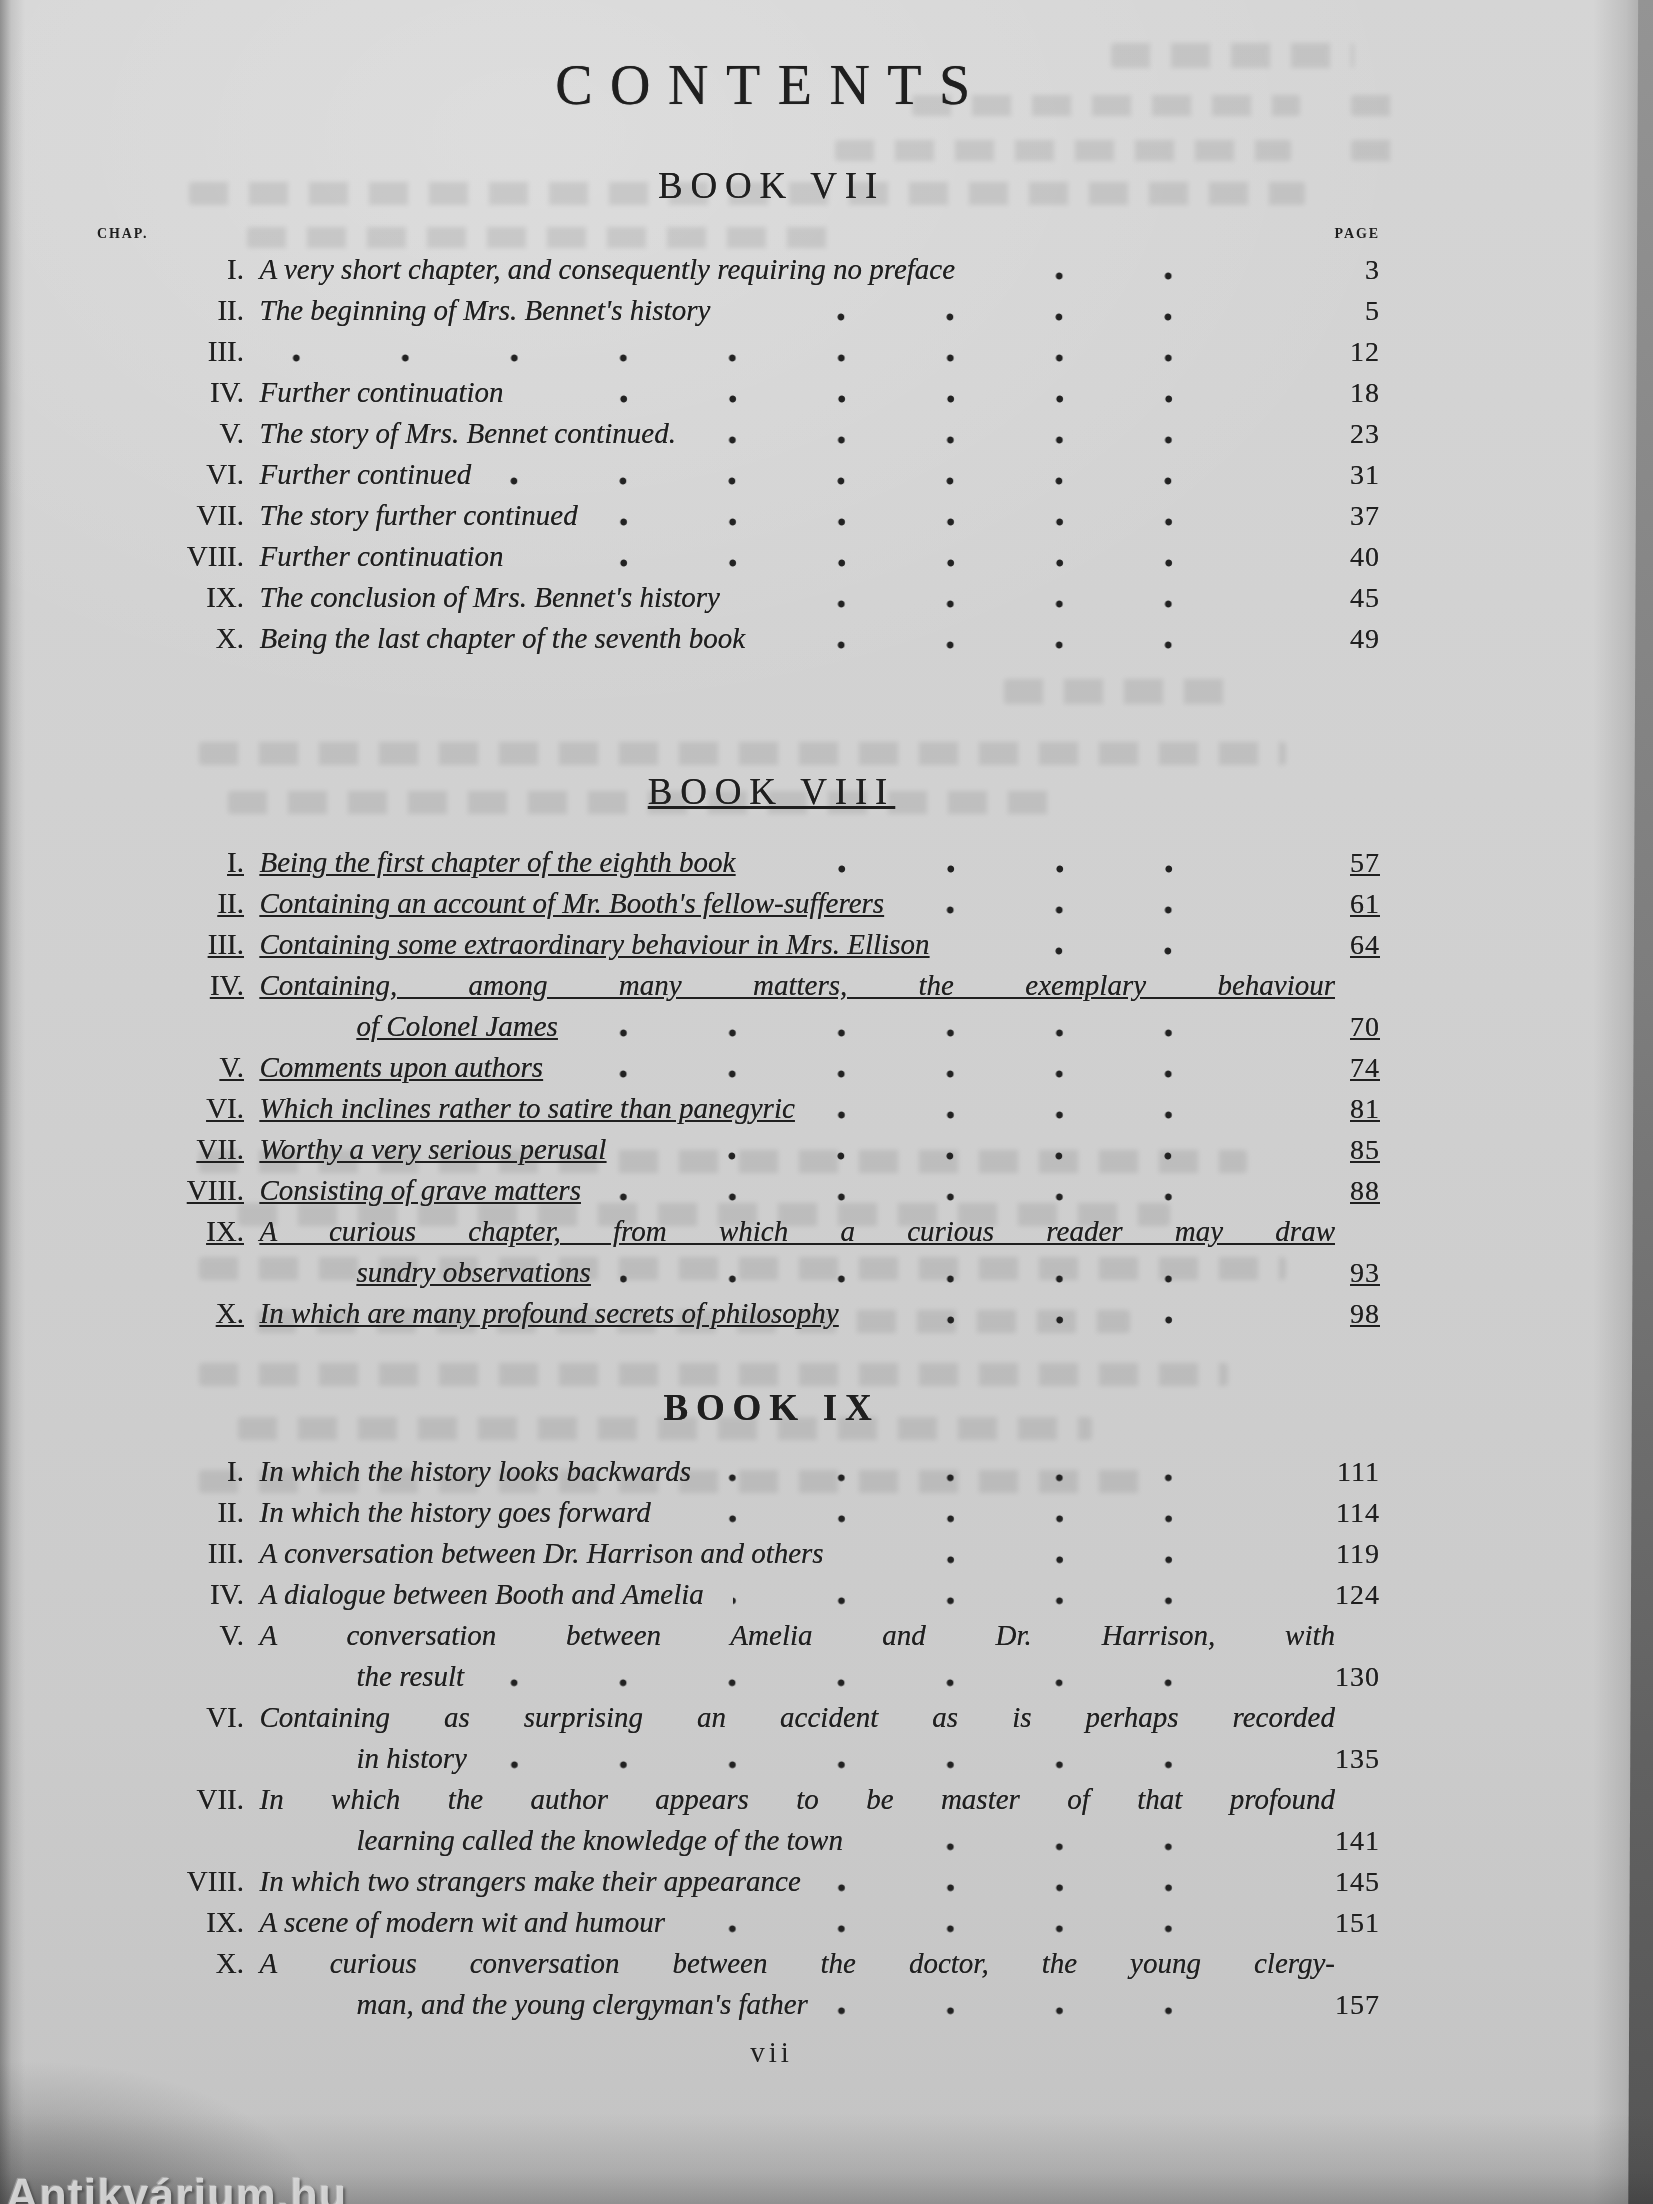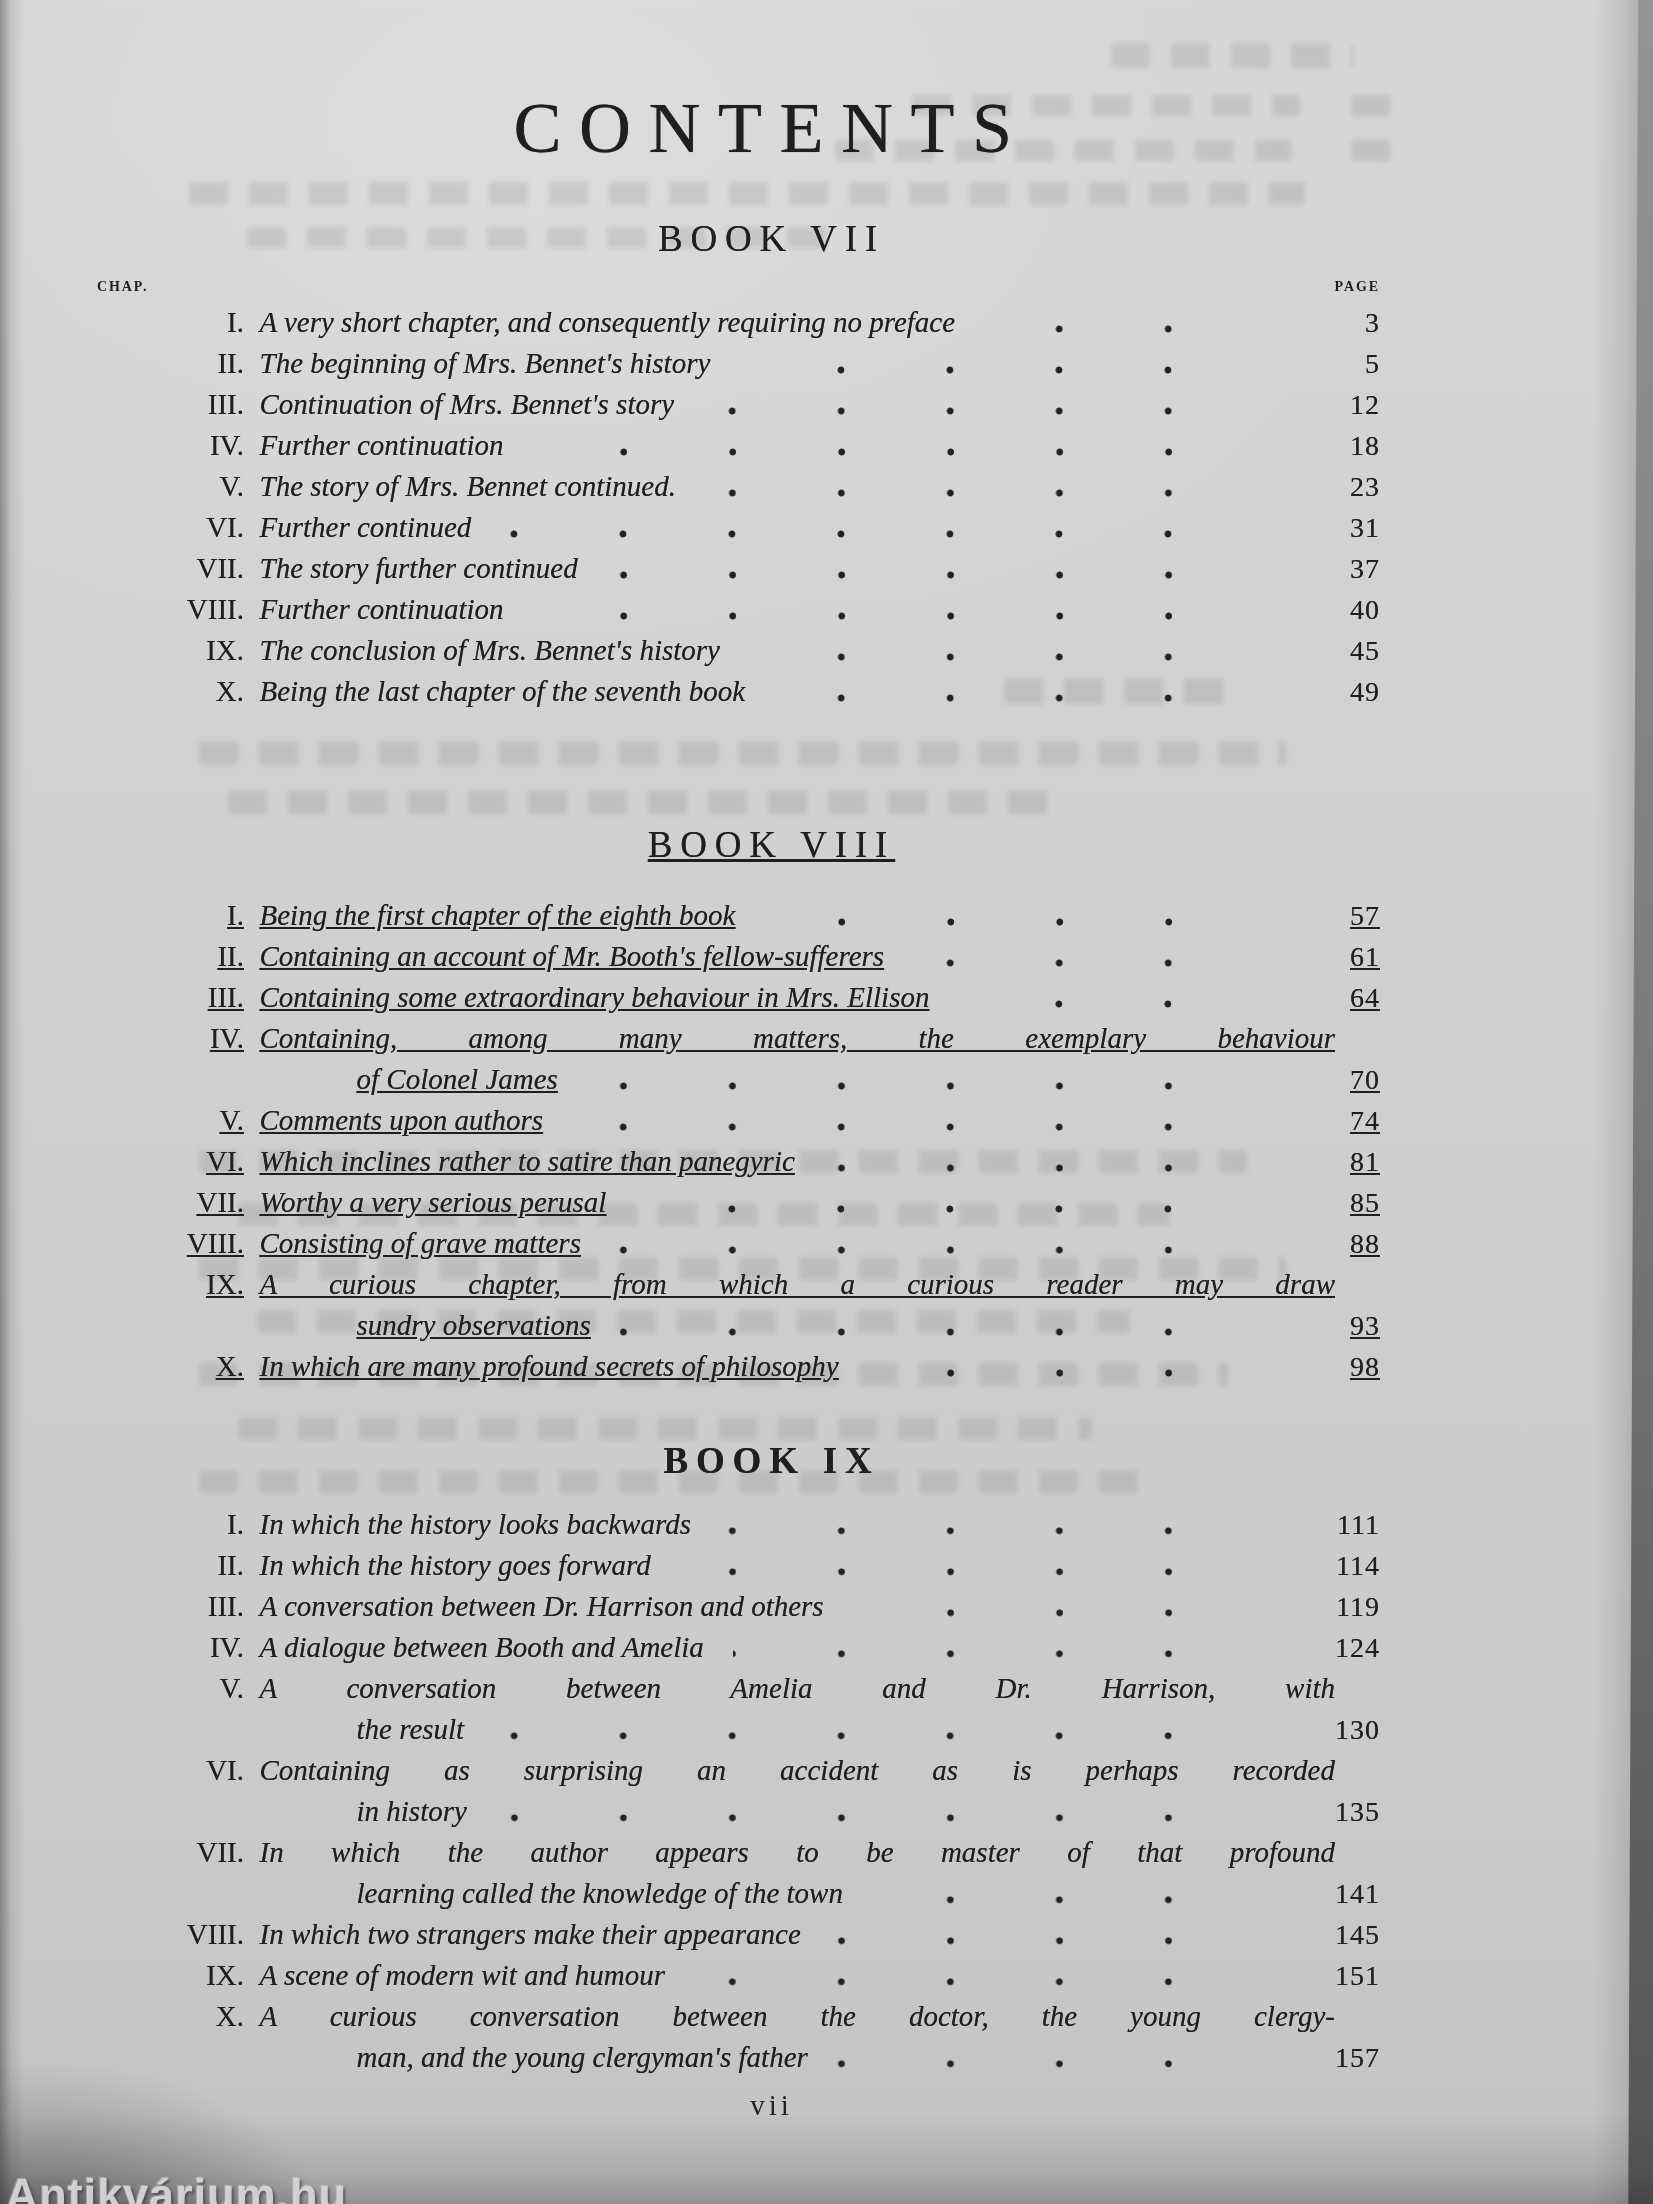--- a/index.html
+++ b/index.html
@@ -25,21 +25,21 @@
     background:radial-gradient(417px 243px at 6% 110%,rgba(30,30,30,0.45),rgba(30,30,30,0) 72%);}
   .watermark{position:absolute;left:5.8px;bottom:-15.5px;
     font-family:"Liberation Sans","DejaVu Sans",sans-serif;font-weight:700;font-size:45px;letter-spacing:1px;
     color:rgba(216,216,216,0.92);
     text-shadow:1.9px 1.9px 2.9px rgba(55,55,55,0.65),-1px -1px 1px rgba(255,255,255,0.35);}
   
   .sm{position:absolute;filter:blur(2.5px);opacity:0.13;border-radius:3.9px;pointer-events:none;
     background:repeating-linear-gradient(90deg,#4c4c4c 0 39px,rgba(0,0,0,0) 39px 60px);}
   
   .toc{position:absolute;left:97px;top:0;width:1283px;}
-  .contents-title{padding-top:87px;text-align:center;font-size:72px;letter-spacing:17.5px;
+  .contents-title{padding-top:53px;text-align:center;font-size:56px;letter-spacing:17.5px;
     transform:translateX(33px);text-shadow:0 0 0.7px rgba(25,25,25,0.8);}
   .book-heading{text-align:center;font-size:37px;letter-spacing:7.8px;transform:translateX(33px);
     text-shadow:0 0 0.6px rgba(25,25,25,0.8);}
   .book-1{margin-top:47px;}
   .book-2{margin-top:111px;text-decoration:underline;}
   .book-2 .book-heading{margin-bottom:29px;}
   .book-3{margin-top:52px;}
   .book-3 .book-heading{margin-bottom:21.3px;font-weight:bold;}
   .labels{display:flex;justify-content:space-between;align-items:baseline;
     font-size:14px;font-weight:700;letter-spacing:1.9px;line-height:29px;margin:11.6px 0 1.9px;font-family:Liberation Serif, serif;}
@@ -96,21 +96,20 @@
             <span class="pg">3</span>
           </div>
           <div class="row">
             <span class="num">II.</span>
             <span class="title">The beginning of Mrs. Bennet's history</span>
             <span class="leader"></span>
             <span class="pg">5</span>
           </div>
           <div class="row">
             <span class="num">III.</span>
-            <span class="title">Continuation of Mrs. Bennet's story</span>
             <span class="leader"></span>
             <span class="pg">12</span>
           </div>
           <div class="row">
             <span class="num">IV.</span>
             <span class="title">Further continuation</span>
             <span class="leader"></span>
             <span class="pg">18</span>
           </div>
           <div class="row">

